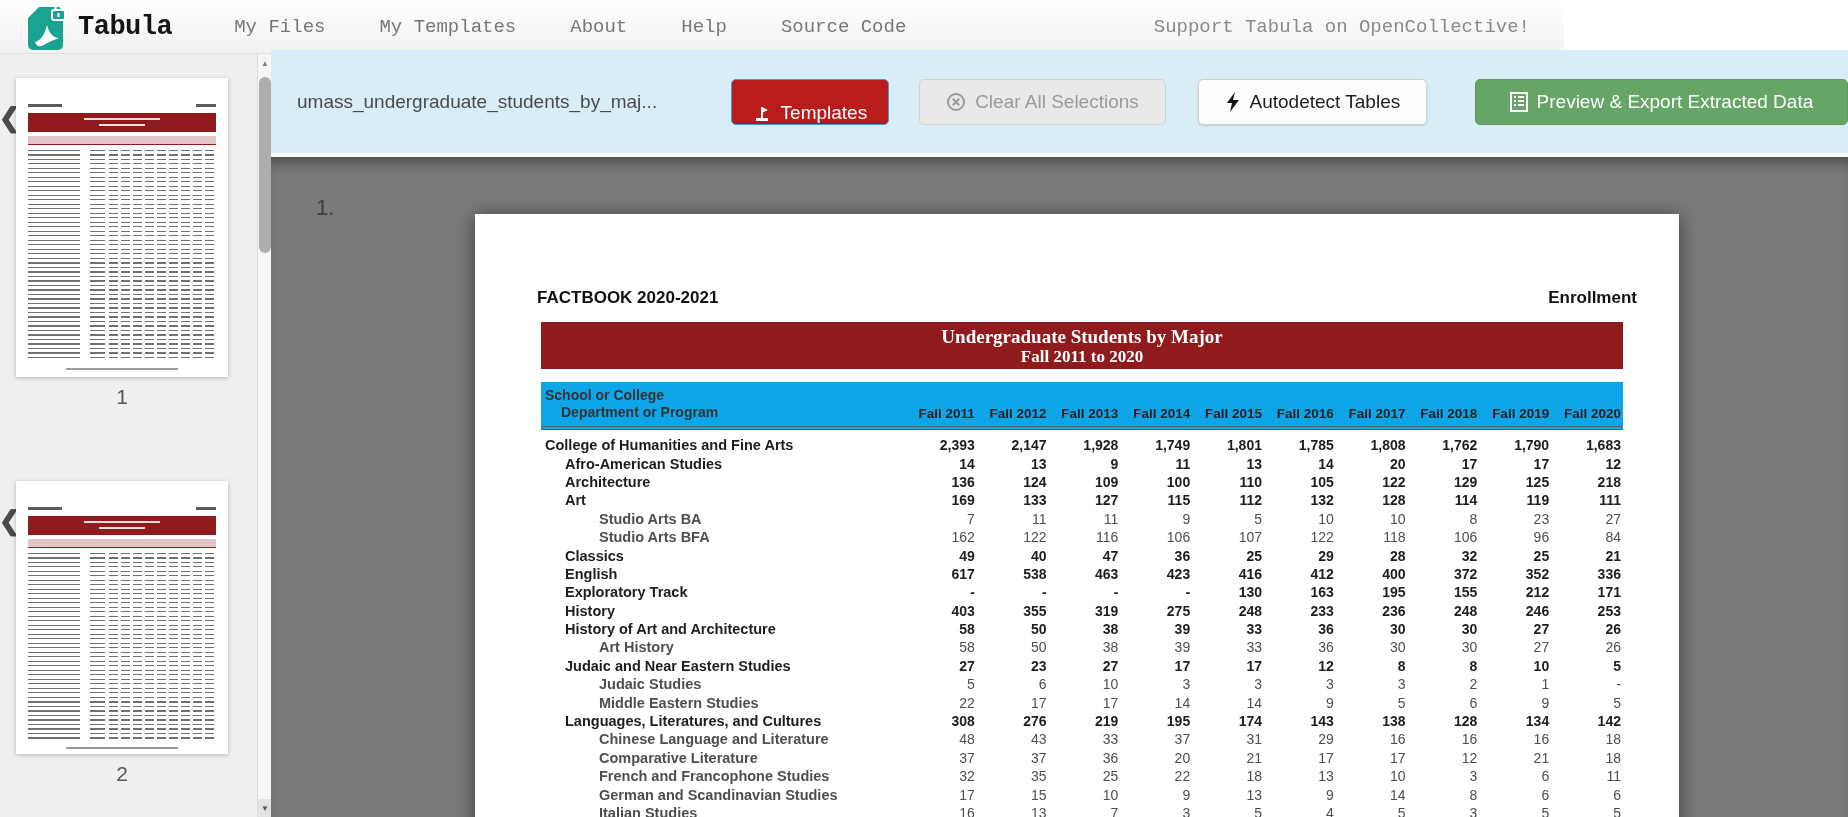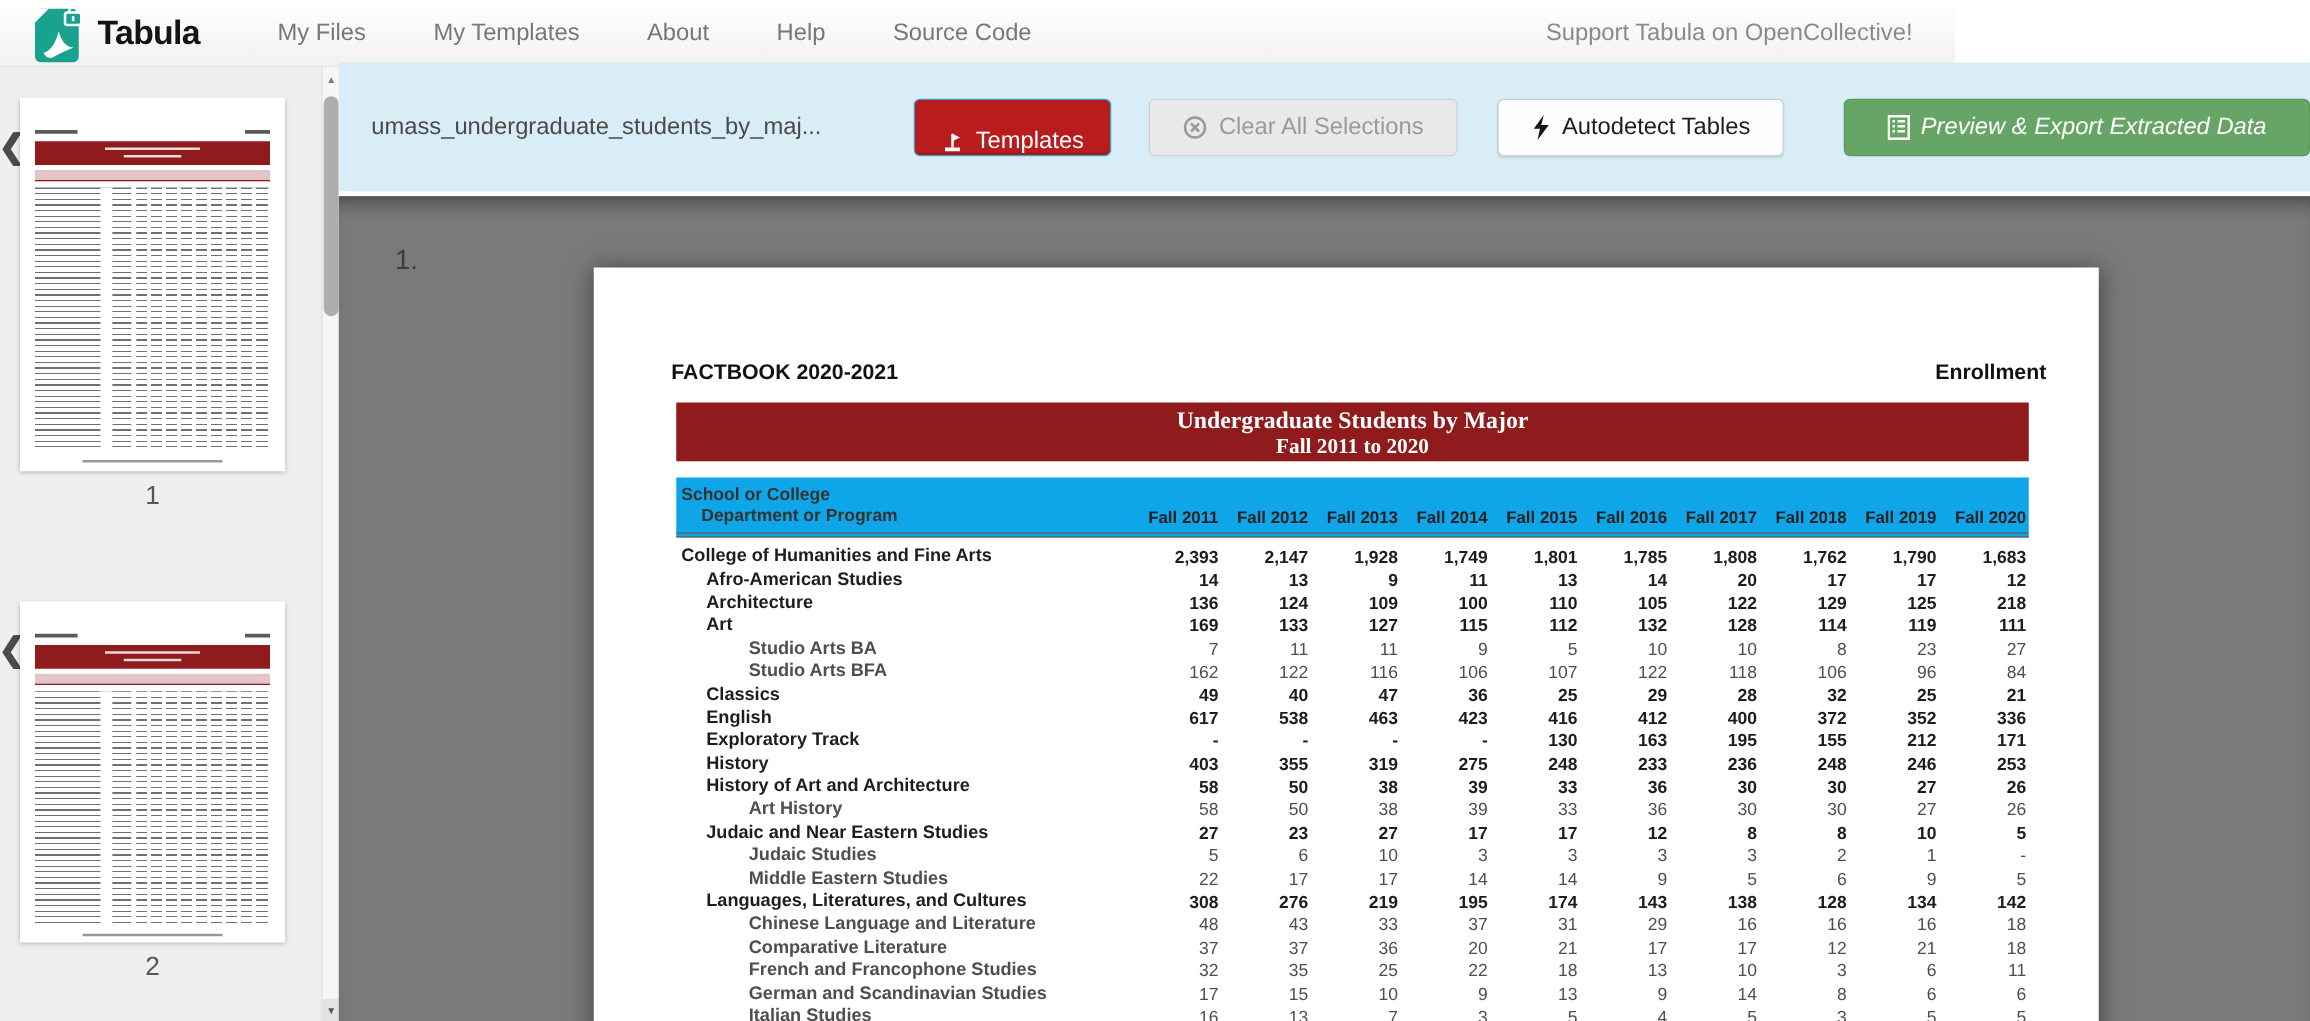--- a/index.html
+++ b/index.html
@@ -4,21 +4,21 @@
 <style>
   * { margin:0; padding:0; box-sizing:border-box; }
   html,body { width:1848px; height:817px; overflow:hidden; background:#fff;
               font-family:"Liberation Sans","DejaVu Sans",sans-serif; }
   #app { position:relative; width:1848px; height:817px; overflow:hidden; }
 
   
   .navbar { position:absolute; left:0; top:0; width:1564px; height:54px;
             background:linear-gradient(#ffffff,#f1f1f1);
             border-bottom:1px solid #e0e0e0;
-            display:flex; align-items:center; padding:0 34px 0 28px; }
+            display:flex; align-items:center; padding:0 34px 0 28px;font-family:Liberation Mono, monospace; }
   .brand { display:flex; align-items:center; gap:10px; }
   .brand-name { font-size:27px; font-weight:bold; color:#141414; letter-spacing:-0.5px; }
   .nav-menu { display:flex; align-items:center; gap:54px; margin-left:62px; }
   .nav-item { font-size:19px; color:#777; cursor:pointer; white-space:nowrap; }
   .nav-right { margin-left:auto; font-size:19px; color:#8a8a8a; }
 
   
   .sidebar { position:absolute; left:0; top:54px; width:271px; height:763px;
              background:#efefef; overflow:hidden; }
   .page-block { position:relative; width:100%; }
@@ -63,21 +63,21 @@
              background:#d9edf7; display:flex; align-items:center; padding-left:26px; }
   .filename { width:410px; font-size:19px; color:#4a4a4a; white-space:nowrap; overflow:hidden; }
   .btn { height:46px; border-radius:5px; display:flex; align-items:center; justify-content:center;
          gap:9px; font-size:19px; cursor:pointer; padding:0 18px; white-space:nowrap;
          border:1px solid transparent; }
   .btn-templates { width:159px; margin-left:26px; background:#b91c1c; border-color:#35a3cc; color:#fff;
                    box-shadow:inset 0 -2px 0 rgba(0,0,0,.08);align-items:flex-end; }
   .btn-clear { width:248px; margin-left:30px; background:#e9e9e9; border-color:#d2d2d2; color:#9a9a9a; }
   .btn-autodetect { width:230px; margin-left:32px; background:#fdfdfd; border-color:#cfcfcf; color:#1c1c1c;
                     box-shadow:0 1px 2px rgba(0,0,0,.12); }
-  .btn-export { width:375px; margin-left:48px; background:#66a566; border-color:#5a9a5a; color:#fff;font-style:italic; }
+  .btn-export { width:375px; margin-left:48px; background:#66a566; border-color:#5a9a5a; color:#fff; }
 
   
   .main { position:absolute; left:271px; top:157px; width:1577px; height:660px;
           background:#7a7a7a; box-shadow:inset 0 14px 16px -10px rgba(0,0,0,.45); overflow:hidden; }
   .page-marker { position:absolute; left:45px; top:38px; font-size:22px; color:#3d3d3d; }
 
   
   .pdf-page { position:absolute; left:204px; top:57px; width:1204px; height:659px;
               background:#fff; box-shadow:0 2px 18px rgba(0,0,0,.5); overflow:hidden;
               color:#1d1d1d; cursor:crosshair; }

